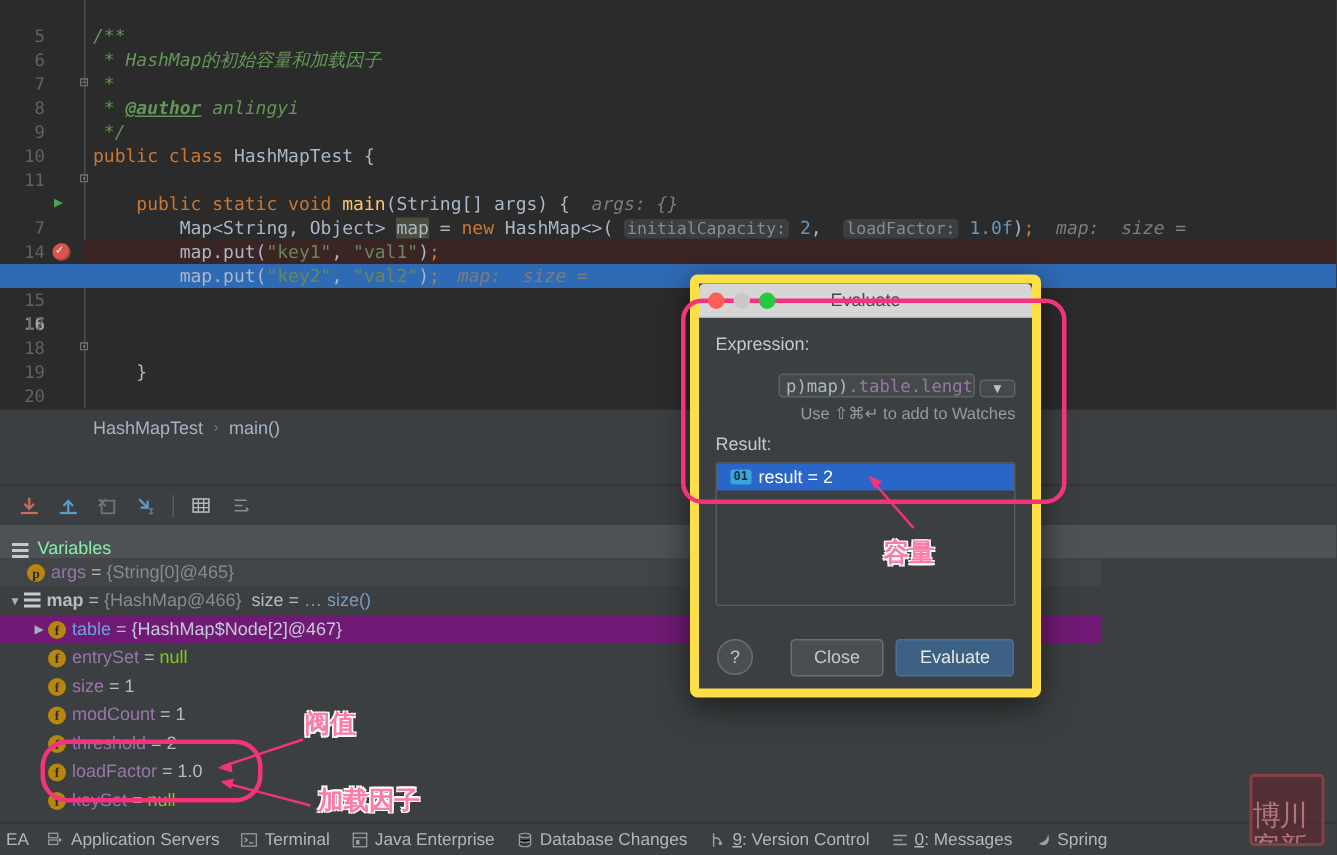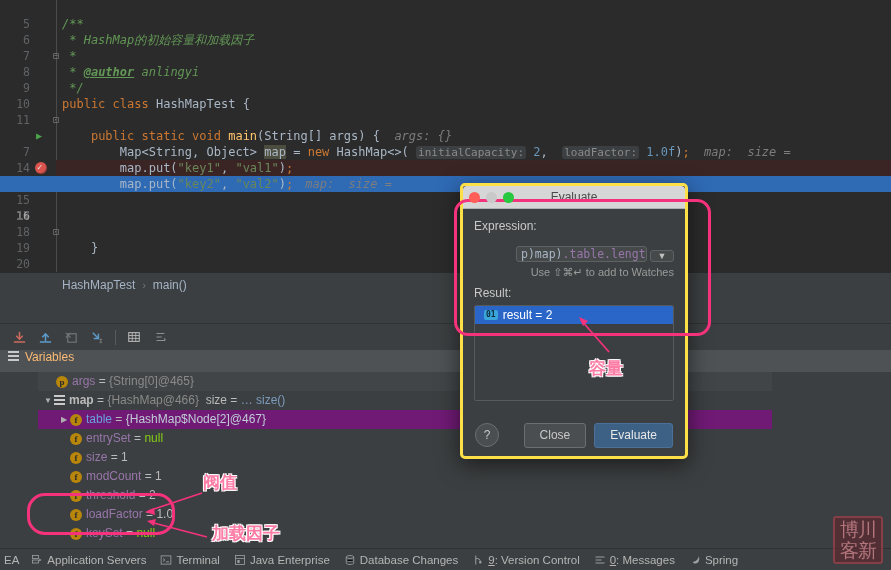--- a/index.html
+++ b/index.html
@@ -66,25 +66,25 @@
   #dbg-toolbar{
     position:absolute;left:0;top:323px;width:891px;height:27px;background:#3c3f41;
     border-top:1px solid #323232;display:flex;align-items:center;padding-left:6px;box-sizing:border-box;
   }
   .tbtn{width:26px;height:22px;display:flex;align-items:center;justify-content:center;position:relative;}
   .tb-sep{width:1px;height:15px;background:#5a5a5a;margin:0 5px;}
 
   
   #vars-header{
     position:absolute;left:0;top:350px;width:891px;height:22px;background:#4e5254;
-    display:flex;align-items:flex-start;padding-left:8px;box-sizing:border-box;
-    font-size:12px;color:#fdba74;
+    display:flex;align-items:flex-end;padding-left:8px;box-sizing:border-box;
+    font-size:12px;color:#86efac;
   }
   #vars-body{
-    position:absolute;left:0;top:372px;width:734px;height:176px;background:#3c3f41;overflow:hidden;padding-left:38px;
+    position:absolute;left:0;top:372px;width:734px;height:176px;background:#3c3f41;overflow:hidden;
   }
   .vrow{height:19px;line-height:19px;position:relative;white-space:nowrap;font-size:12px;}
   .vrow.sel{background:#701a75;}
   .vrow.alt{background:#414547;}
   .arrow{display:inline-block;width:12px;text-align:center;color:#b0b0b0;font-size:8px;vertical-align:middle;}
   .badge{
     display:inline-block;width:12px;height:12px;line-height:12px;border-radius:50%;
     background:#b8860b;color:#2b2b2b;font-size:9px;text-align:center;vertical-align:middle;
     margin-right:4px;font-weight:bold;font-family:"Liberation Serif",serif;
   }
@@ -106,21 +106,21 @@
     border-top:1px solid #2f3133;display:flex;align-items:center;
     font-size:11.5px;color:#b5b5b5;box-sizing:border-box;
   }
   .sb-item{display:flex;align-items:center;margin-right:14px;white-space:nowrap;}
   .sb-item .ico{margin-right:4px;display:inline-flex;}
   .sb-u{text-decoration:underline;}
 
   
   #dlg{
     position:absolute;left:460px;top:183px;width:222px;height:270px;
-    background:#3c3f41;border:3px solid #fde047;border-radius:5px;
+    background:#3c3f41;border:6px solid #fde047;border-radius:5px;
     box-shadow:0 6px 22px rgba(0,0,0,.55);overflow:hidden;
   }
   #dlg-title{
     height:22px;background:#d6d6d6;border-bottom:1px solid #b2b2b2;border-radius:4px 4px 0 0;
     display:flex;align-items:center;position:relative;
   }
   #dlg-title .t{
     position:absolute;left:0;right:0;text-align:center;font-size:12px;color:#4a4a4a;
   }
   .tl-dot{width:11px;height:11px;border-radius:50%;margin-left:6px;position:relative;z-index:2;}
@@ -182,21 +182,21 @@
     text-shadow:-1px -1px 0 #fff,1px -1px 0 #fff,-1px 1px 0 #fff,1px 1px 0 #fff;
     white-space:nowrap;
   }
   #anno-svg{position:absolute;left:0;top:0;width:891px;height:570px;pointer-events:none;}
 
   
   #watermark{
     position:absolute;left:833px;top:516px;width:50px;height:48px;
     border:2px solid #a3404a;border-radius:3px;background:#5a2a30;opacity:.72;
     color:#e08a93;font-family:"DejaVu Serif","Liberation Serif",serif;font-size:19px;
-    line-height:21px;text-align:center;letter-spacing:-1px;overflow:hidden;padding-top:1px;
+    line-height:21px;letter-spacing:-1px;overflow:hidden;padding-top:16px;
     box-sizing:border-box;
   }
 </style>
 </head>
 <body>
 
 <div id="editor">
   <div class="vline" style="height:272px"></div>
 
   <div class="code-line" style="top:0;position:absolute;width:100%">

